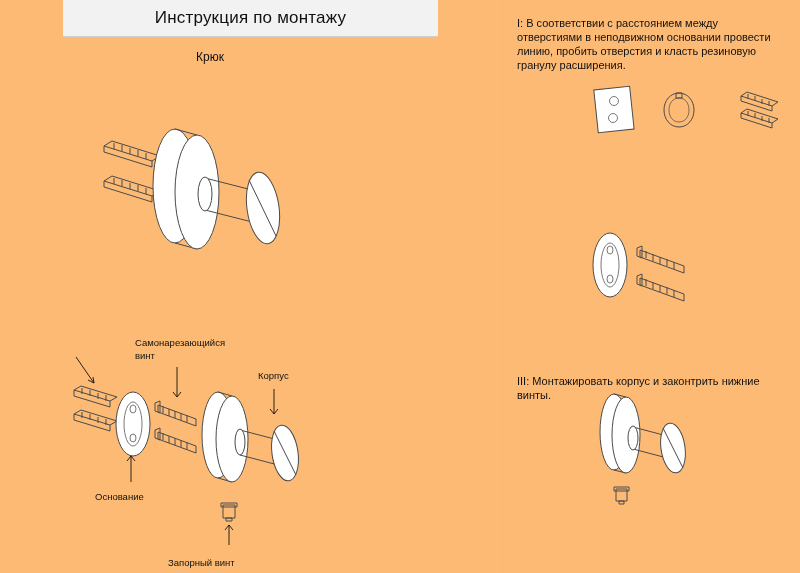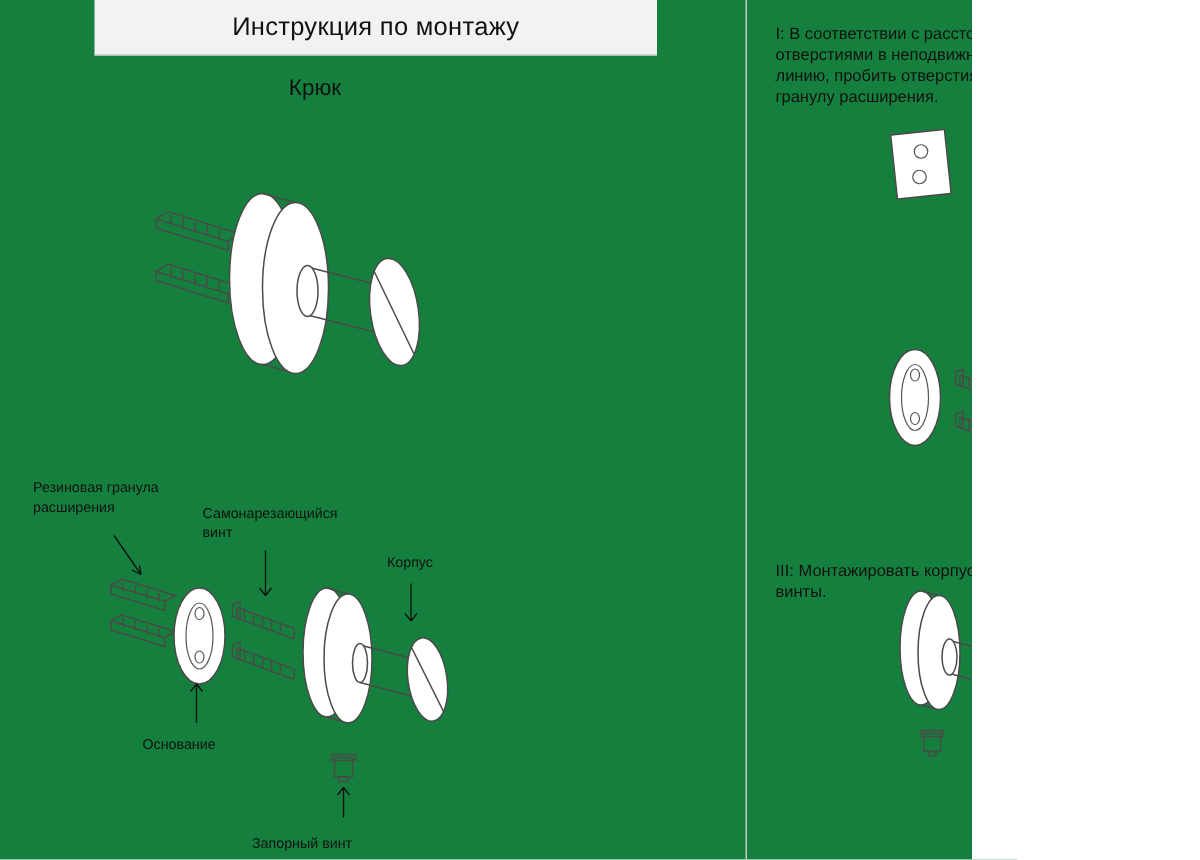--- a/index.html
+++ b/index.html
@@ -2,23 +2,23 @@
 <html><head>
 <meta charset="utf-8">
 <style>
   html, body {
     margin: 0;
     padding: 0;
     background: #ffffff;
   }
   #page {
     position: relative;
-    width: 648px;
+    width: 800px;
     height: 573px;
-    background: #15803d;
+    background: #fdba74;
     font-family: "Liberation Sans", sans-serif;
     color: #1a1a1a;
     overflow: hidden;
   }
   
   .v-divider {
     position: absolute;
     left: 497px;
     top: 0;
     width: 1px;
@@ -42,21 +42,21 @@
     font-size: 17px;
     letter-spacing: .2px;
     color: #111;
   }
   .subtitle {
     position: absolute;
     left: 0;
     top: 50px;
     width: 420px;
     text-align: center;
-    font-size: 15px;
+    font-size: 12px;
     color: #111;
   }
   
   .lbl {
     position: absolute;
     font-size: 9.5px;
     line-height: 13px;
     color: #111;
   }
   .step-txt {
@@ -235,24 +235,20 @@
       <path class="ln" d="M663 428 l20 40"></path>
 
       <g>
         <path class="ln" d="M616 489 l11 0 l0 12 l-11 0 z"></path>
         <path class="ln" d="M614 487 l15 0 l0 4 l-15 0 z"></path>
         <path class="ln" d="M619 501 l5 0 l0 3 l-5 0 z"></path>
       </g>
     </g>
   </svg>
 
-  <div class="lbl" style="left:22px; top:319px; width:110px;">
-    <span style="white-space:pre-line;">Резиновая гранула
-расширения</span>
-  </div>
 
   <div class="lbl" style="left:135px; top:336px; width:110px;">
     <span style="white-space:pre-line;">Самонарезающийся
 винт</span>
   </div>
 
   <div class="lbl" style="left:258px; top:369px; width:80px;">
     <span>Корпус</span>
   </div>
 

